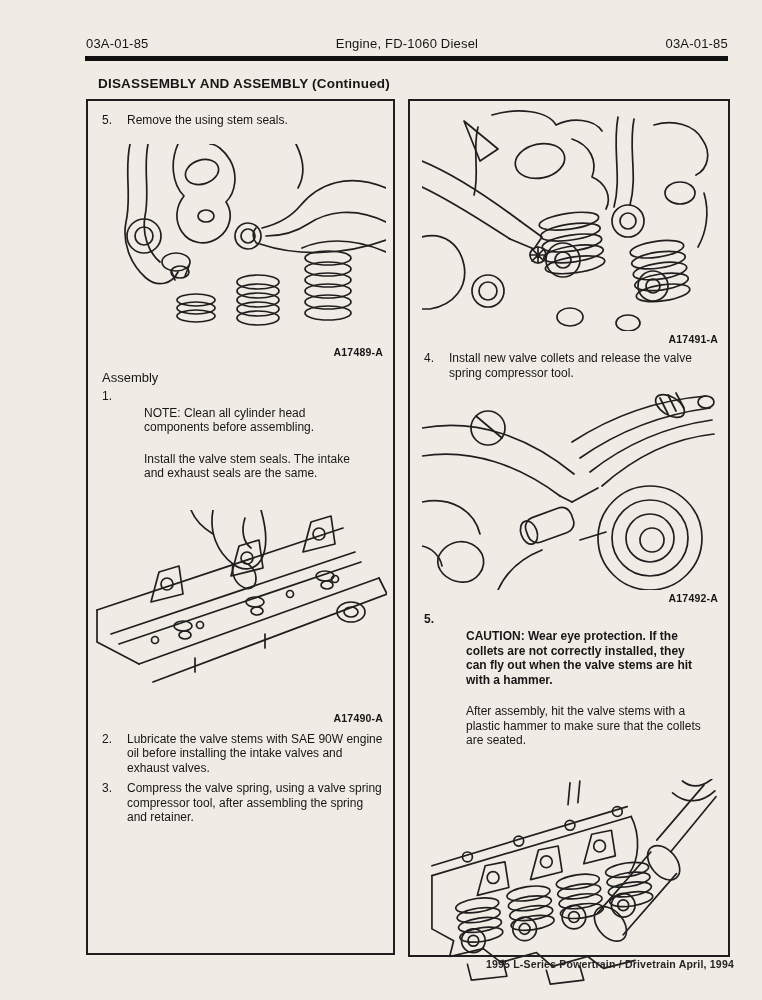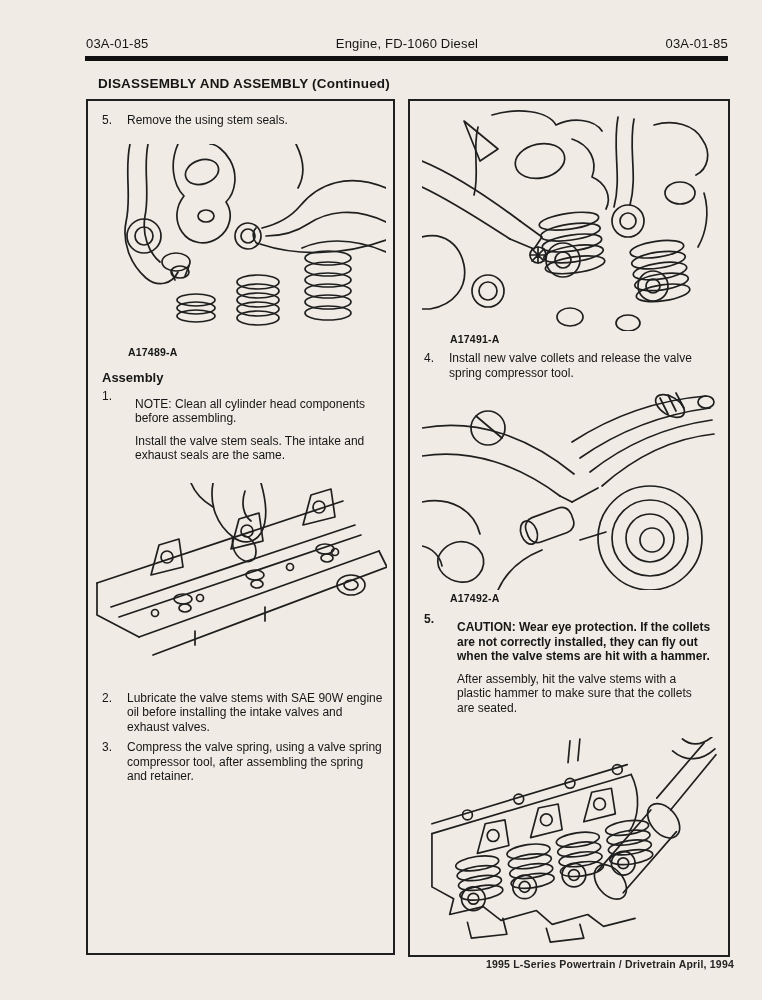--- a/index.html
+++ b/index.html
@@ -12,25 +12,25 @@
   .hdr{position:absolute;left:86px;top:36px;width:642px;display:flex;justify-content:space-between;align-items:baseline;}
   .hdr .h{font-size:13px;font-weight:normal;letter-spacing:.2px;}
   .rule{position:absolute;left:85px;top:56px;width:643px;height:5px;background:#101010;}
   .sect{position:absolute;left:86px;top:76px;font-size:13.5px;font-weight:bold;letter-spacing:.2px;margin-left:12px;}
   .colbox{position:absolute;border:2px solid #1f1f1f;box-sizing:border-box;background:transparent;}
   .lbox{left:86px;top:99px;width:309px;height:856px;}
   .rbox{left:408px;top:99px;width:322px;height:858px;}
   .step{display:flex;margin:0 8px 0 14px;font-size:12px;line-height:14.5px;}
   .step .num{width:25px;flex:none;}
   .step .txt{flex:1;}
-  .step .txt p{margin:8px;}
+  .step .txt p{margin:17px;}
   .step .txt p + p{margin-top:5px;}
   .bold{font-weight:bold;}
-  .figlabel{font-size:10.5px;font-weight:bold;text-align:left;padding-right:10px;margin-top:2px;letter-spacing:.2px;padding-left:40px;}
-  .heading{font-size:13px;font-weight:bold;margin:12px 8px 4px 14px;}
+  .figlabel{font-size:10.5px;font-weight:bold;text-align:right;padding-right:10px;margin-top:2px;letter-spacing:.2px;}
+  .heading{font-size:13px;font-weight:normal;margin:12px 8px 4px 14px;}
   .fig{display:block;margin:0 auto;}
   .fig *{stroke:#1f1f1f;stroke-width:1.7;fill:none;stroke-linecap:round;stroke-linejoin:round;}
   .footer{position:absolute;top:958px;right:28px;font-size:10.5px;font-weight:bold;color:#242424;letter-spacing:.2px;}
 </style>
 </head>
 <body>
 
 <div class="hdr">
   <span class="h">03A-01-85</span>
   <span class="h">Engine, FD-1060 Diesel</span>
@@ -133,20 +133,21 @@
       <ellipse cx="230" cy="66" rx="9" ry="5"></ellipse>
         <ellipse cx="232" cy="75" rx="6" ry="4"></ellipse>
     </g>
     <g>
       <path d="M96,0 C100,10 108,18 118,24"></path>
       <path d="M118,0 C114,22 122,42 138,54 C148,62 160,60 166,50 C174,36 170,14 166,0"></path>
       <path d="M138,54 C136,64 140,74 150,78 C157,80 161,76 161,68 C161,60 155,54 148,52"></path>
       <path d="M150,8 C146,20 148,32 156,38"></path>
     </g>
   </svg>
+  <div class="figlabel">A17490-A</div>
 
   <div class="step" style="margin-top:8px;">
     <span class="num">2.</span>
     <span class="txt">Lubricate the valve stems with SAE 90W engine oil before installing the intake valves and exhaust valves.</span>
   </div>
 
   <div class="step" style="margin-top:6px;">
     <span class="num">3.</span>
     <span class="txt">Compress the valve spring, using a valve spring compressor tool, after assembling the spring and retainer.</span>
   </div>

